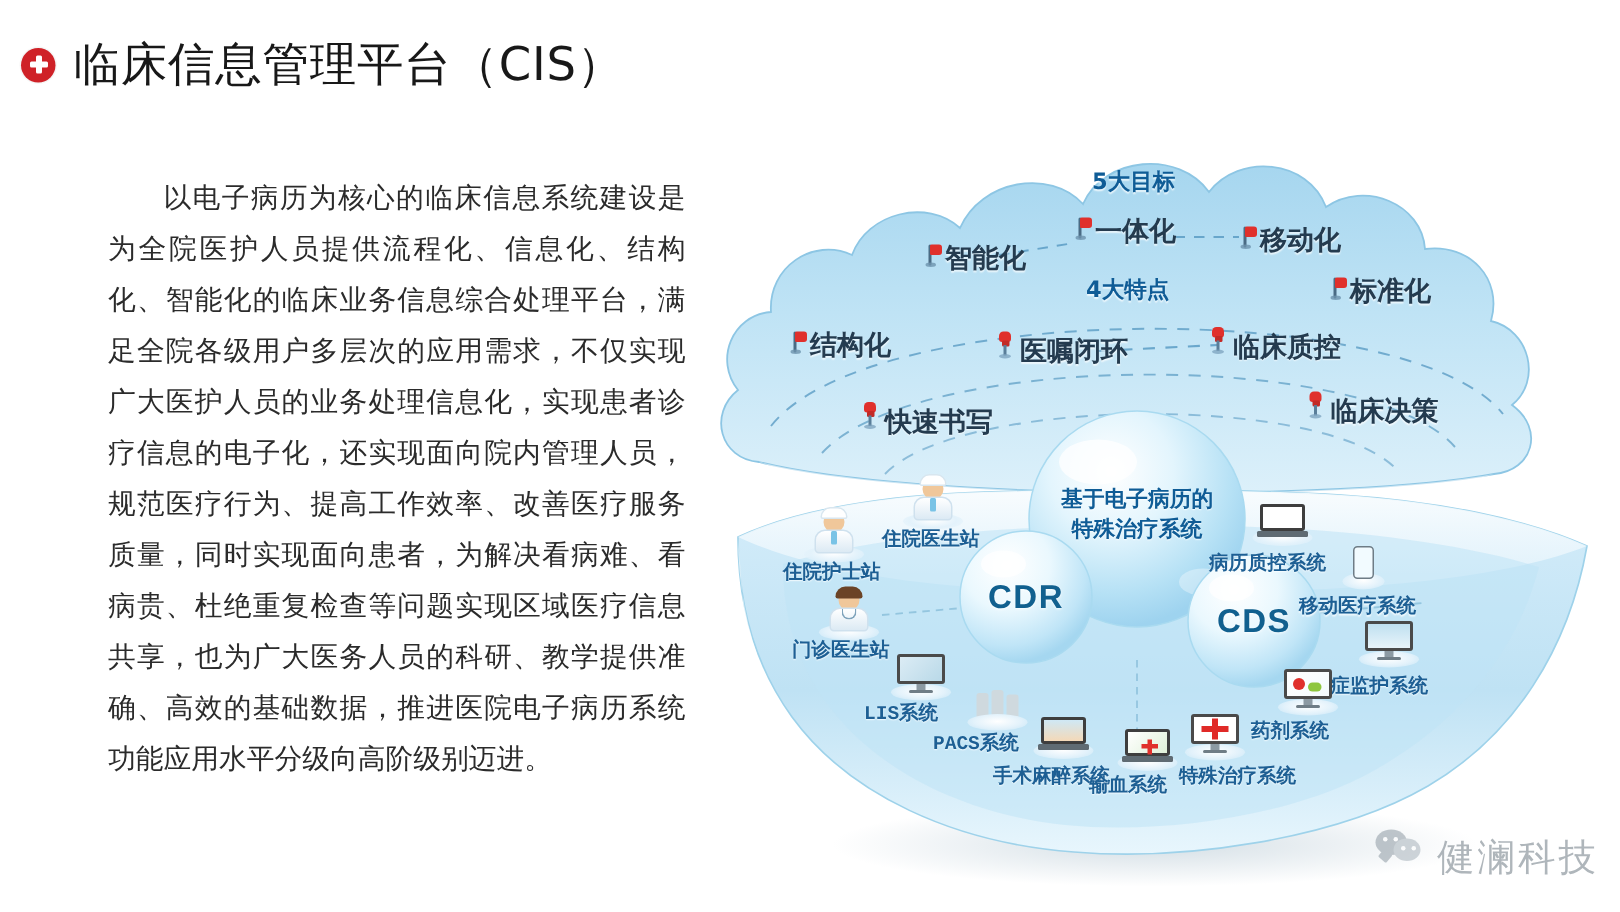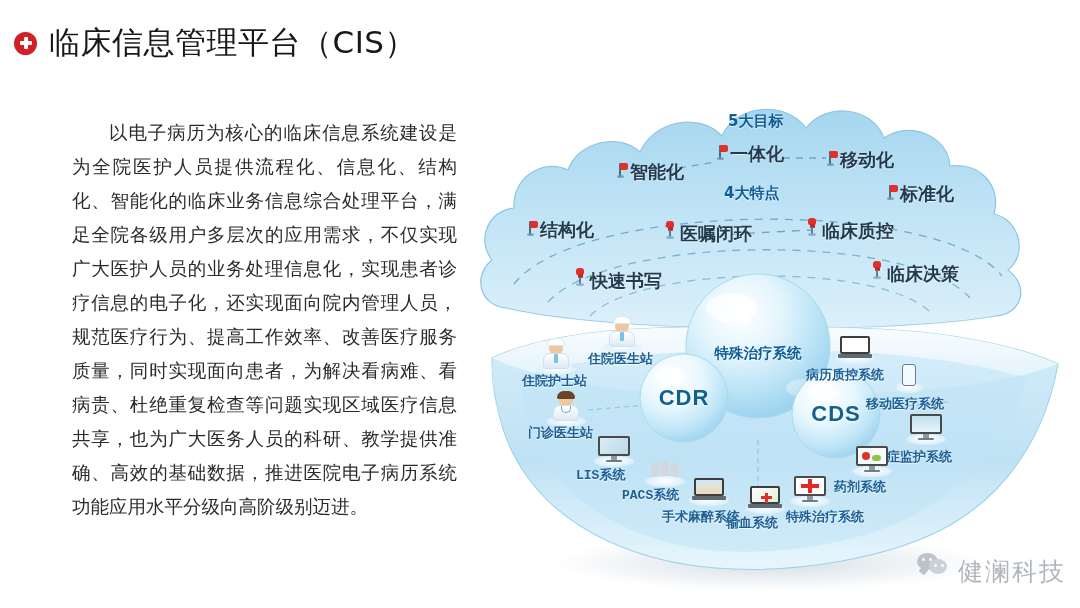--- a/index.html
+++ b/index.html
@@ -354,20 +354,21 @@
     <div class="dlabel pin-label" style="left:417px;top:204px;">临床决策</div>
 
     <div class="push" style="left:104px;top:210px;">
       <span class="head"></span>
         <span class="neck"></span>
         <span class="needle"></span>
         <span class="base"></span>
       </div>
     <div class="dlabel pin-label" style="left:120px;top:211px;">快速书写</div>
 
+    <div class="core-text" style="left:193px;top:265px;">基于电子病历的</div>
     <div class="core-text" style="left:193px;top:285px;">特殊治疗系统</div>
 
     <div class="bubble-text" style="left:177px;top:327px;width:74px;">CDR</div>
     <div class="bubble-text" style="left:329px;top:343px;width:74px;">CDS</div>
 
     <div class="dev person" style="left:138px;top:258px;">
       <span class="plate"></span>
         <span class="head"></span>
         <span class="cap"></span>
       <span class="coat"></span>

